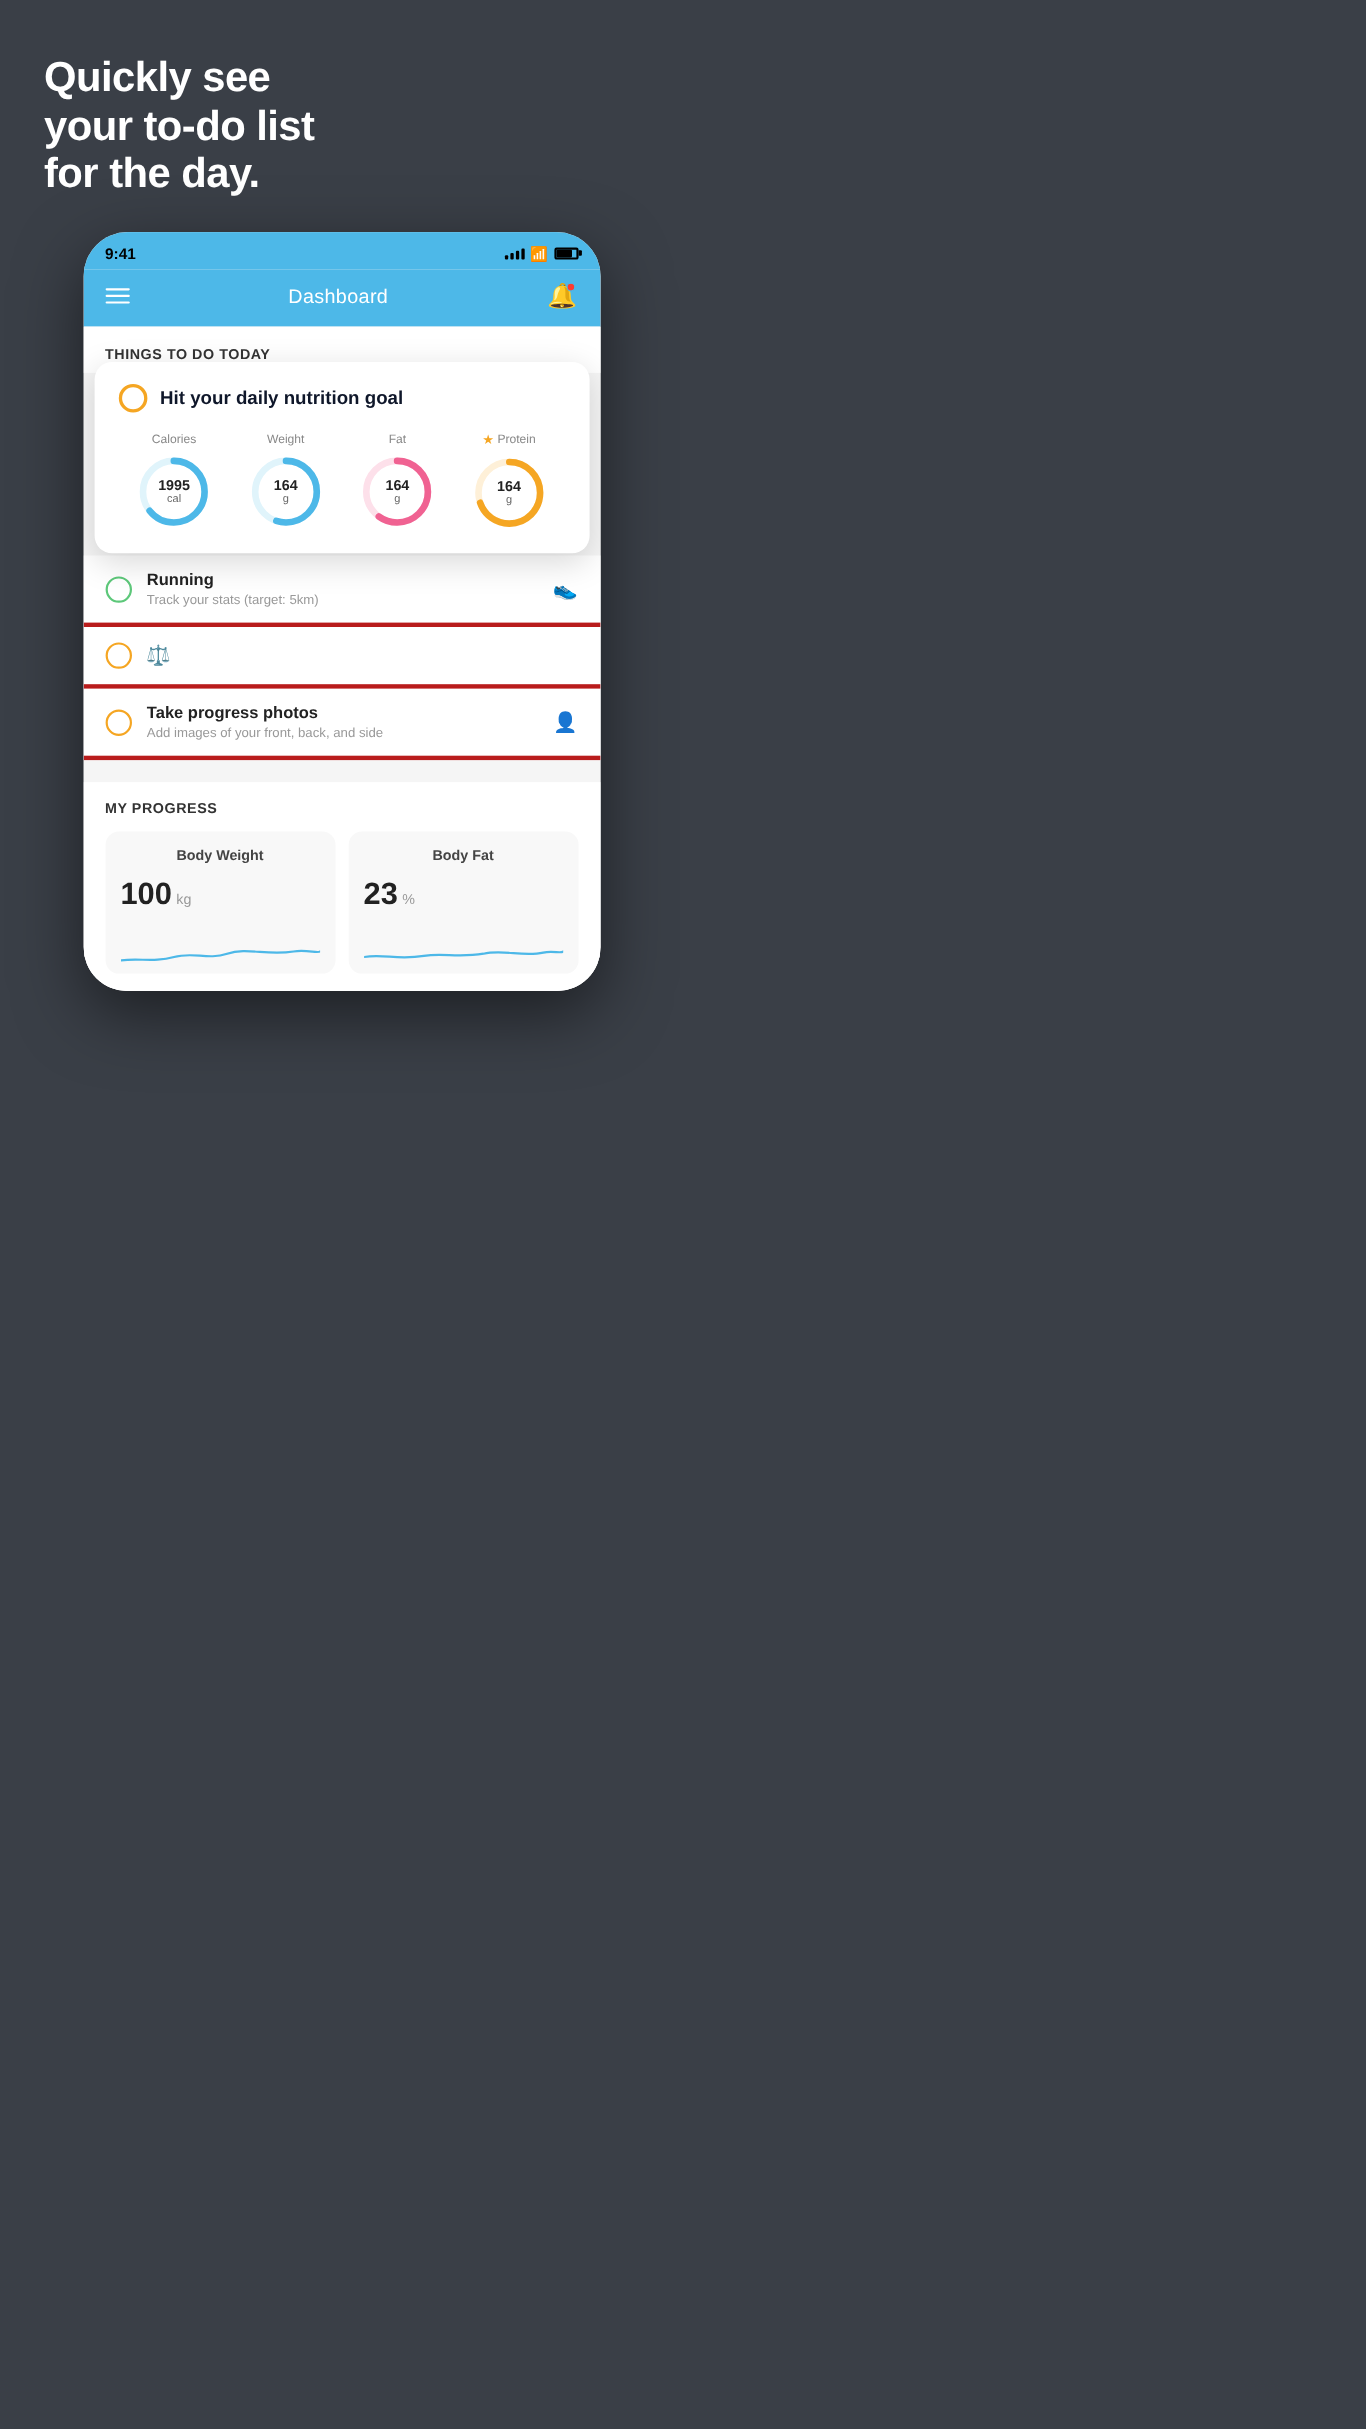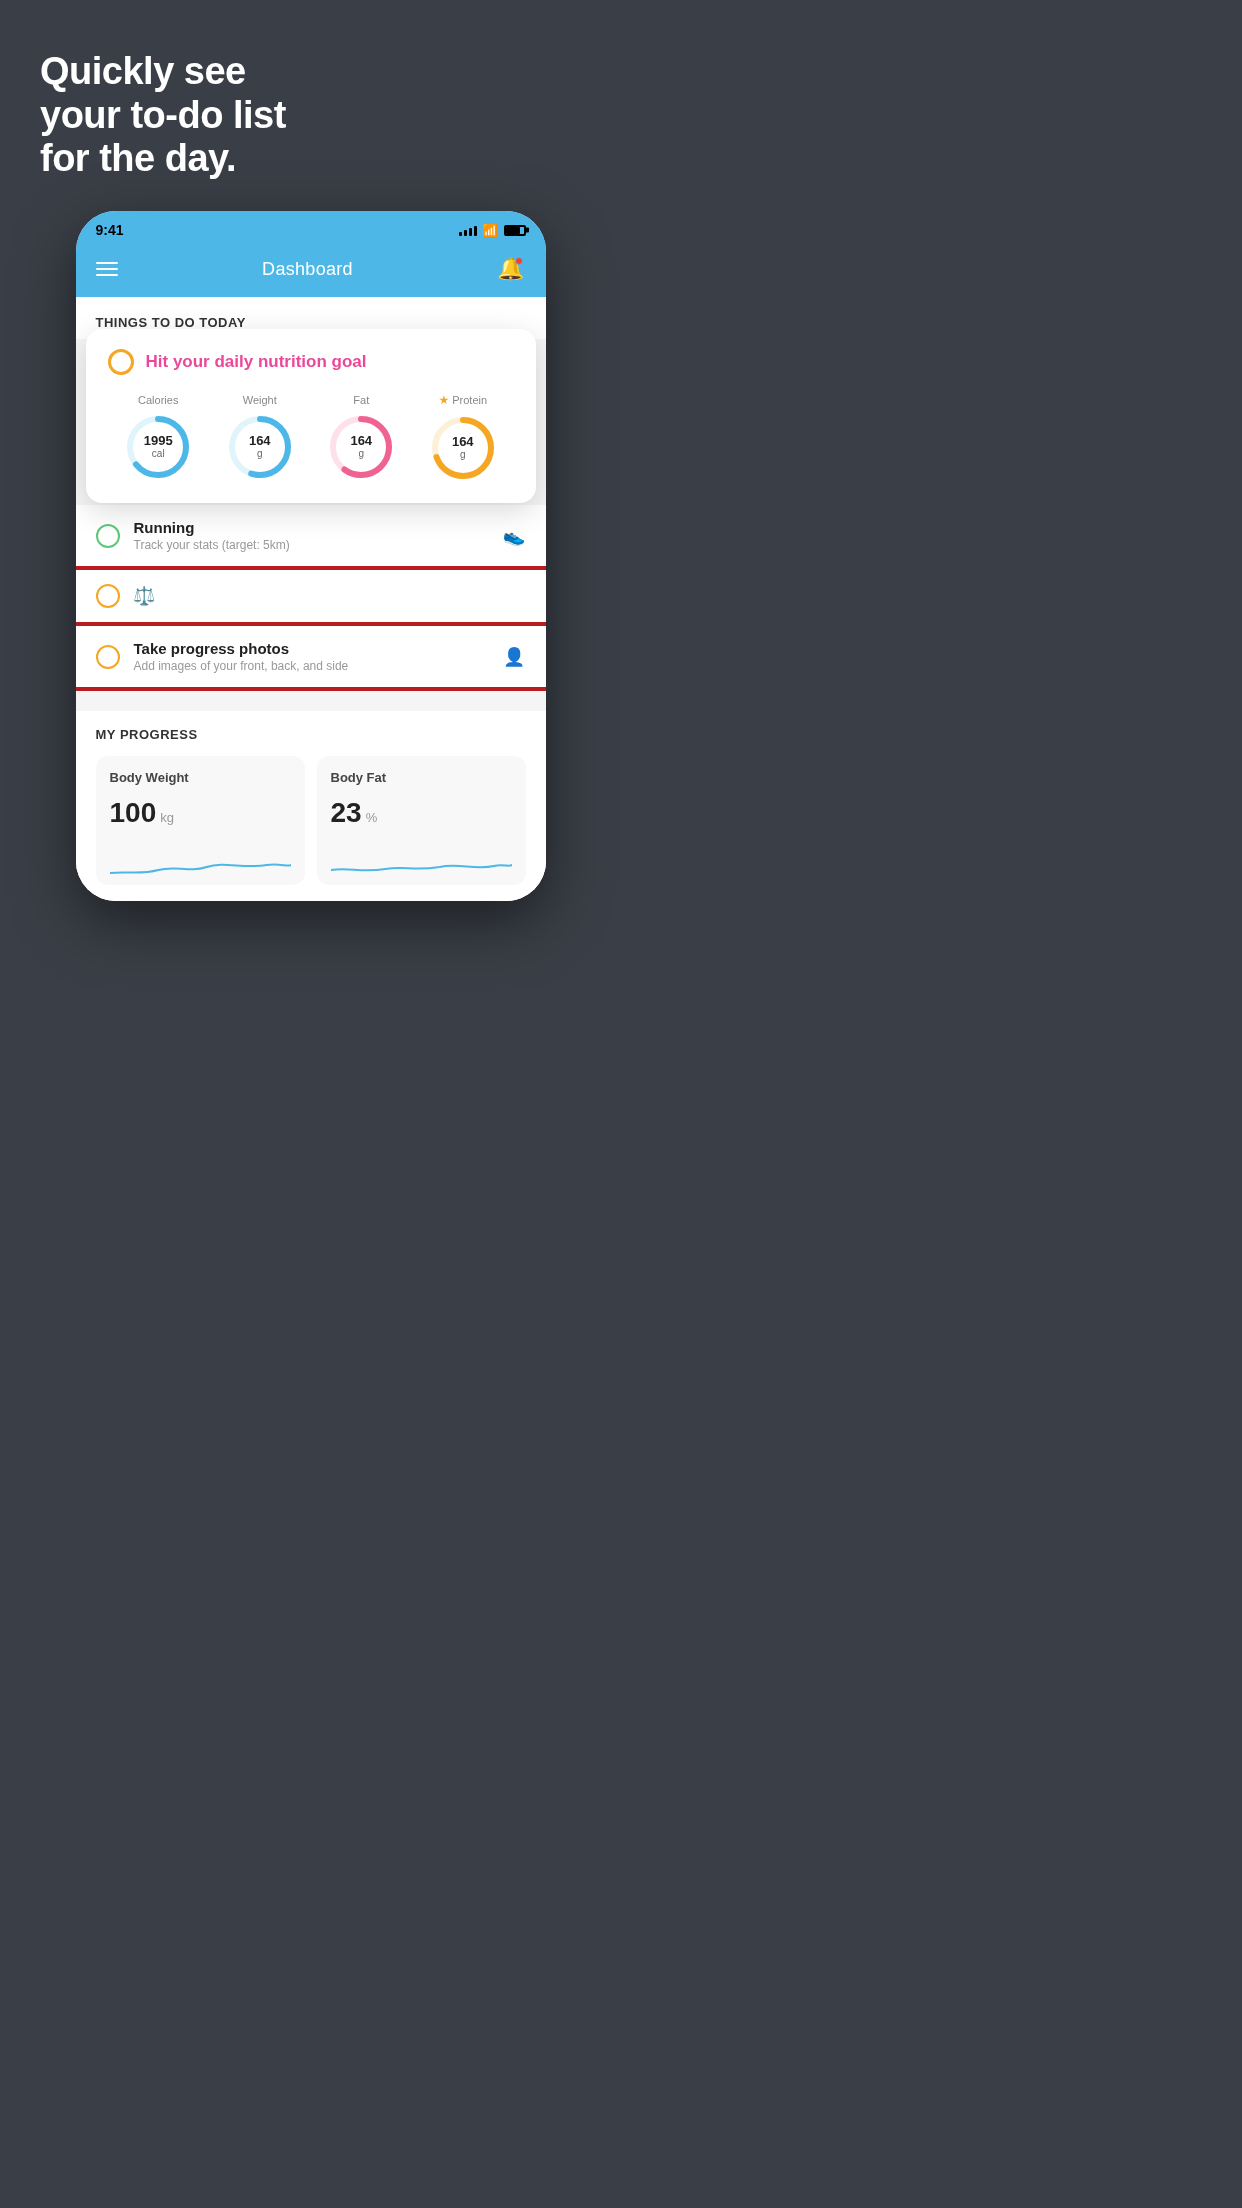--- a/index.html
+++ b/index.html
@@ -212,21 +212,21 @@
       width: 26px;
       height: 26px;
       border-radius: 50%;
       border: 3px solid #f5a623;
       flex-shrink: 0;
     }
 
     .card-title-text {
       font-size: 17px;
       font-weight: 600;
-      color: #ec4899;
+      color: #0f172a;
     }
 
     .nutrition-row {
       display: flex;
       justify-content: space-around;
       align-items: center;
     }
 
     .nutrition-item {
       display: flex;
@@ -374,20 +374,21 @@
       border-radius: 12px;
       padding: 14px 14px 0 14px;
       overflow: hidden;
     }
 
     .progress-card-title {
       font-size: 13px;
       font-weight: 600;
       color: #444;
       margin-bottom: 12px;
+      text-align: center;
     }
 
     .progress-value-row {
       display: flex;
       align-items: baseline;
       gap: 4px;
       margin-bottom: 16px;
     }
 
     .progress-value {

